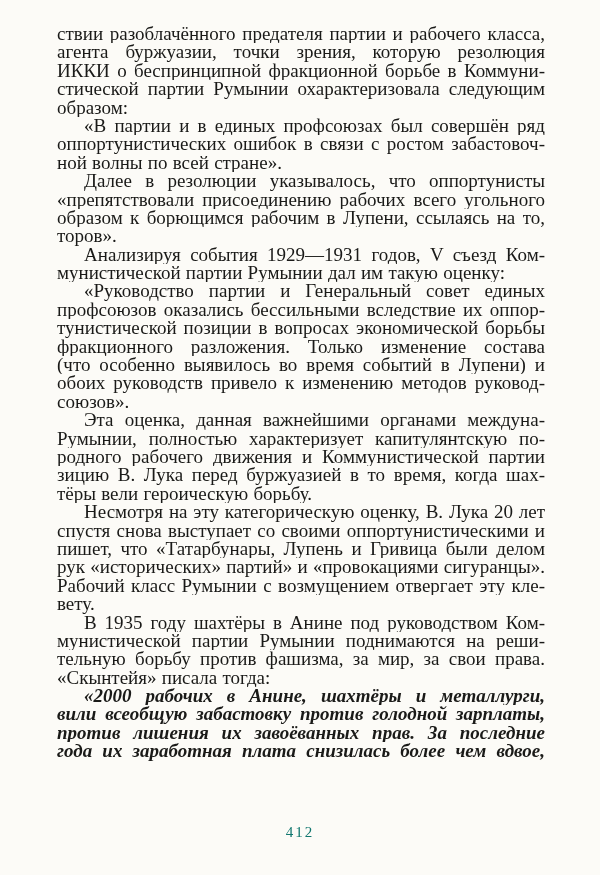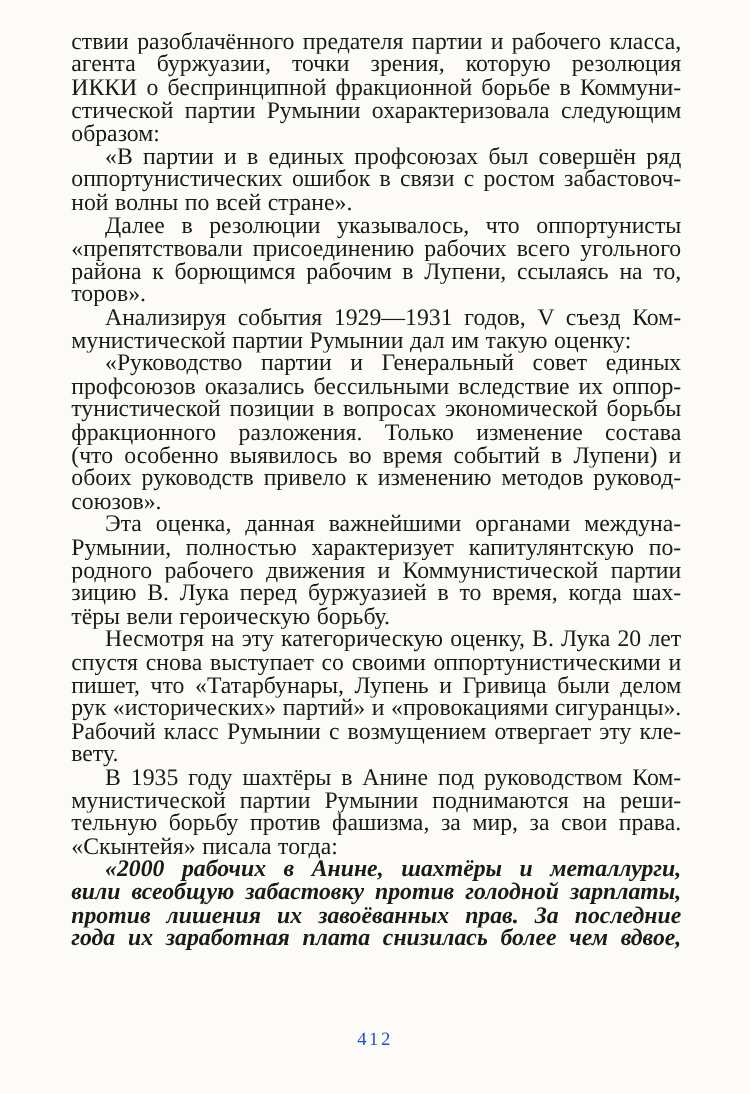--- a/index.html
+++ b/index.html
@@ -48,39 +48,39 @@
     word-spacing: 1px;
   }
   .page-number {
     position: absolute;
     top: 824px;
     left: 0;
     width: 600px;
     text-align: center;
     font-size: 15px;
     letter-spacing: 2px;
-    color: #1d4ed8;
+    color: #0f766e;
   }
 </style>
 </head>
 <body>
 
 <div class="scan-page">
   <div class="page-text">
       <div class="line">ствии разоблачённого предателя партии и рабочего класса,</div>
       <div class="line">агента буржуазии, точки зрения, которую резолюция</div>
       <div class="line">ИККИ о беспринципной фракционной борьбе в Коммуни-</div>
       <div class="line">стической партии Румынии охарактеризовала следующим</div>
       <div class="line para-end">образом:</div>
       <div class="line indent">«В партии и в единых профсоюзах был совершён ряд</div>
       <div class="line">оппортунистических ошибок в связи с ростом забастовоч-</div>
       <div class="line para-end">ной волны по всей стране».</div>
       <div class="line indent">Далее в резолюции указывалось, что оппортунисты</div>
       <div class="line">«препятствовали присоединению рабочих всего угольного</div>
-      <div class="line">района к борющимся рабочим в Лупени, ссылаясь на то,</div>
+      <div class="line">образом к борющимся рабочим в Лупени, ссылаясь на то,</div>
       <div class="line para-end">торов».</div>
       <div class="line indent">Анализируя события 1929—1931 годов, V съезд Ком-</div>
       <div class="line para-end">мунистической партии Румынии дал им такую оценку:</div>
       <div class="line indent">«Руководство партии и Генеральный совет единых</div>
       <div class="line">профсоюзов оказались бессильными вследствие их оппор-</div>
       <div class="line">тунистической позиции в вопросах экономической борьбы</div>
       <div class="line">фракционного разложения. Только изменение состава</div>
       <div class="line">(что особенно выявилось во время событий в Лупени) и</div>
       <div class="line">обоих руководств привело к изменению методов руковод-</div>
       <div class="line para-end">союзов».</div>

